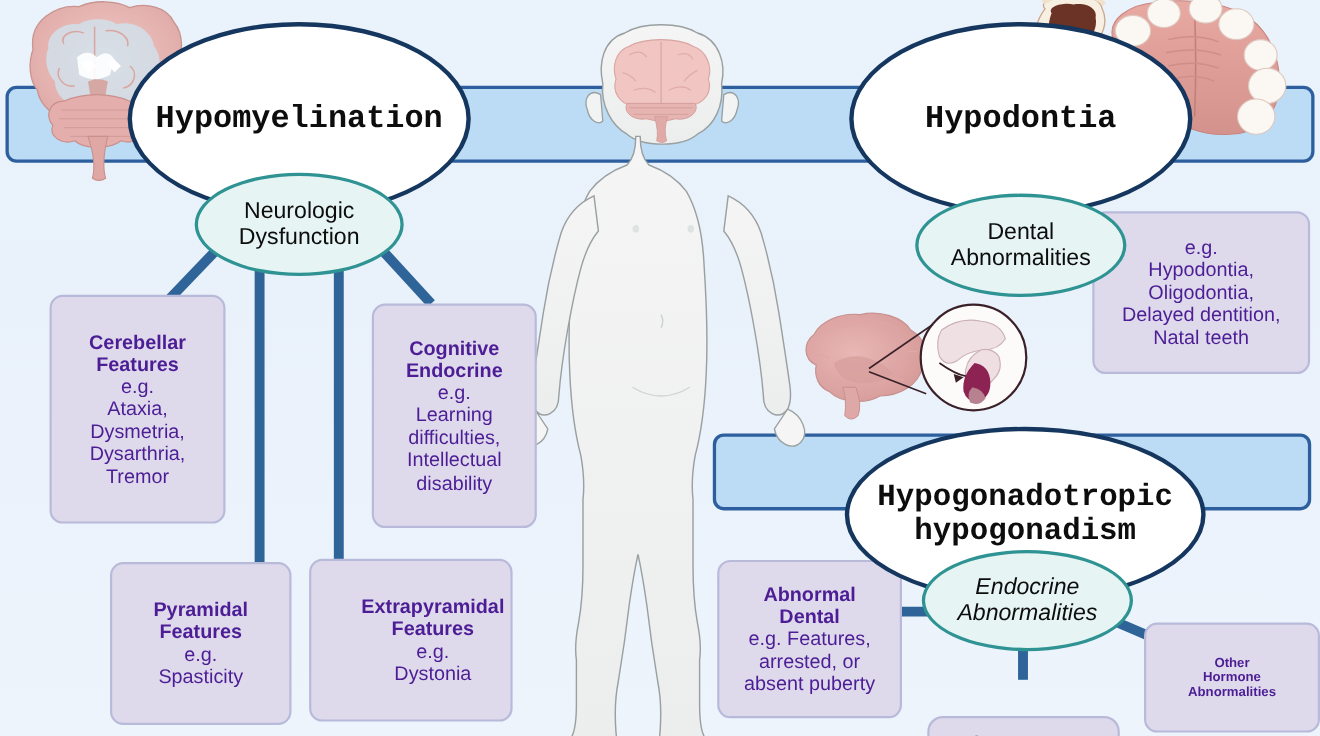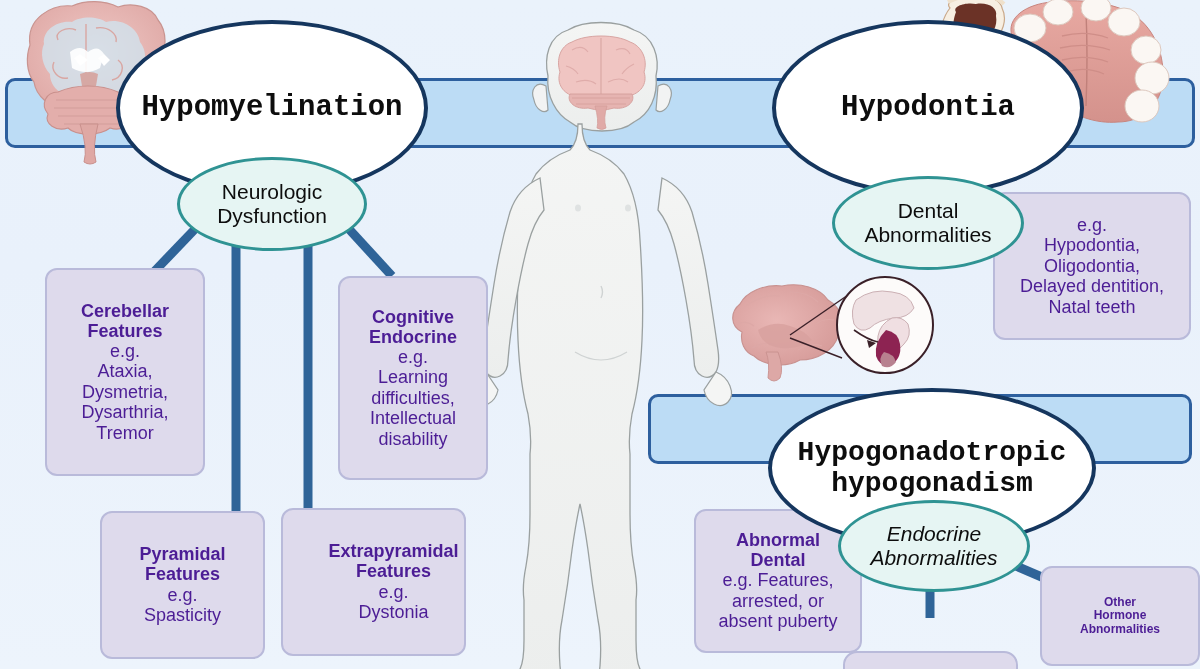--- a/index.html
+++ b/index.html
@@ -306,21 +306,21 @@
   </div>
 
   <div class="leafbox z-leaf" style="left:993px;top:192px;width:198px;height:148px;">
     <div class="bd" style="font-size:18px;white-space:pre-line;">e.g.
 Hypodontia,
 Oligodontia,
 Delayed dentition,
 Natal teeth</div>
   </div>
 
-  <div class="leafbox z-leaf" style="left:652px;top:509px;width:168px;height:144px;margin-left:42px;">
+  <div class="leafbox z-leaf" style="left:652px;top:509px;width:168px;height:144px;">
     <div class="hd" style="font-size:18px;">
       <div>Abnormal</div>
       <div>Dental</div>
     </div>
     <div class="bd" style="font-size:18px;white-space:pre-line;">e.g. Features,
 arrested, or
 absent puberty</div>
   </div>
 
   <div class="leafbox z-leaf" style="left:843px;top:651px;width:175px;height:50px;border-radius:14px;">

